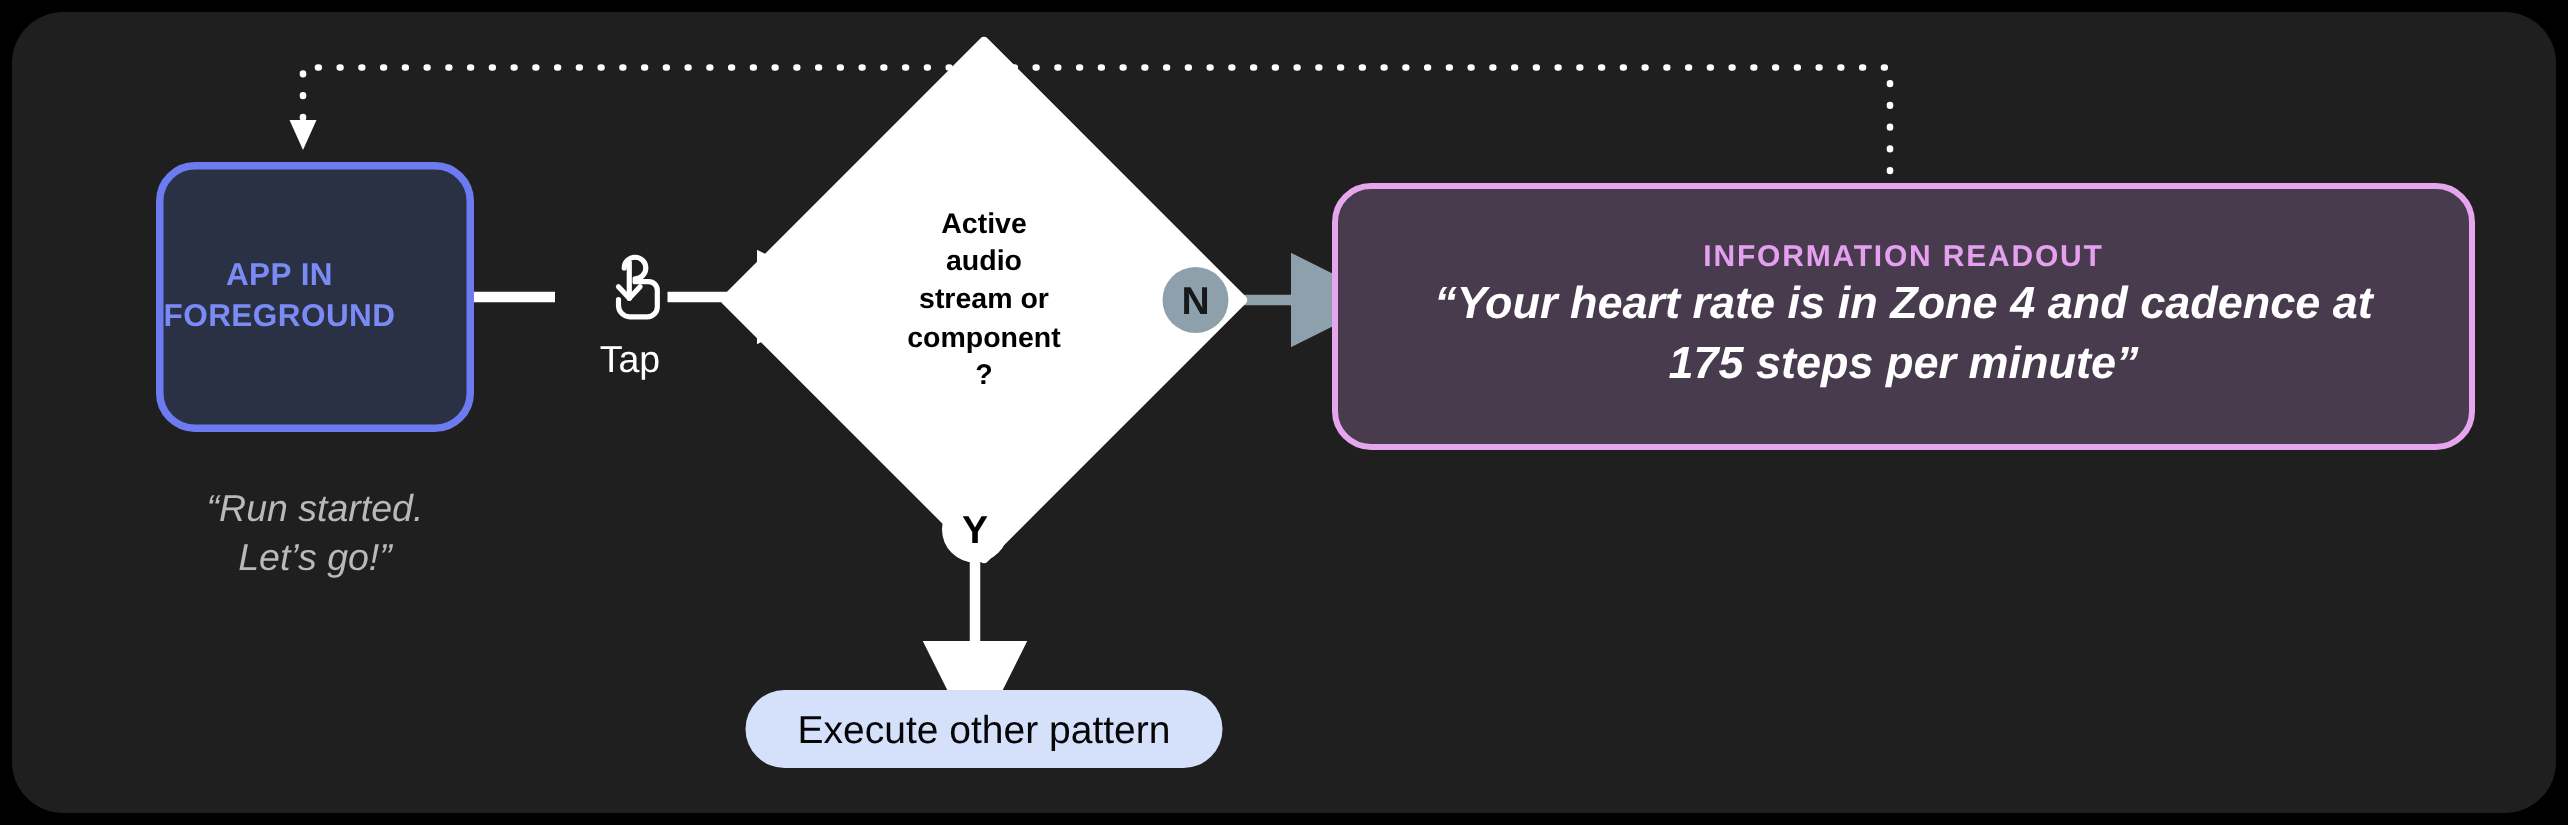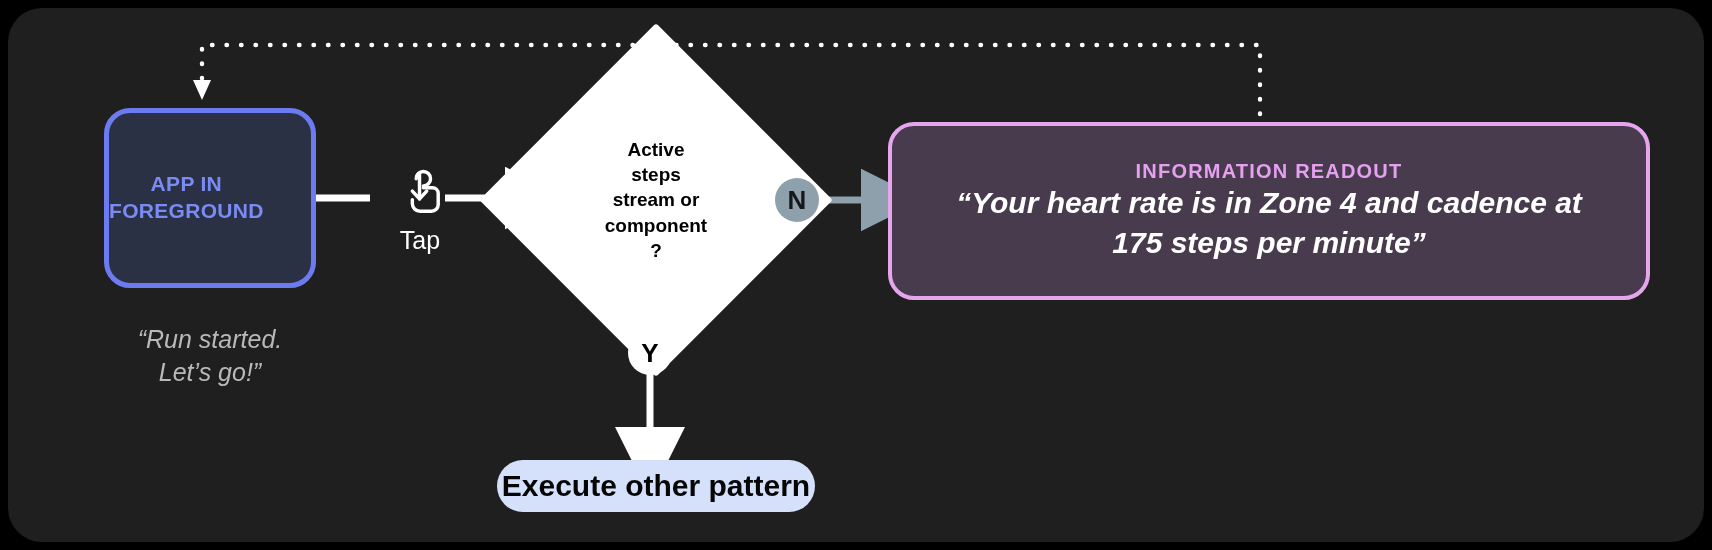--- a/index.html
+++ b/index.html
@@ -174,22 +174,22 @@
     width: 318px;
     height: 52px;
     background: #d5e1fb;
     border-radius: 26px;
     display: flex;
     align-items: center;
     justify-content: center;
   }
   #exec-pill .label {
     color: #060606;
-    font-size: 30px;
-    font-weight: bold;
+    font-size: 26px;
+    font-weight: normal;
     text-align: center;
   }
 
   
   #wires {
     position: absolute;
     left: 0; top: 0;
     width: 1696px;
     height: 534px;
     pointer-events: none;
@@ -247,21 +247,21 @@
         <path d="M23.5 32 L16 24"></path>
         <path d="M23.5 32 L31 24"></path>
         <path d="M27.5 20.5 L37 20.5 a6 6 0 0 1 6 6 L43 38 a7 7 0 0 1 -7 7 L24 45 a8 8 0 0 1 -8 -8 L16 33"></path>
       </svg>
       <div class="tap-label">Tap</div>
     </div>
 
     <div class="node" id="diamond-wrap">
       <div class="diamond-shape"></div>
       <div class="diamond-text">Active
-steps
+audio
 stream or
 component
 ?</div>
     </div>
 
     <div class="node badge" id="badge-n">N</div>
     <div class="node badge" id="badge-y">Y</div>
 
     <div class="node" id="readout">
       <div class="readout-title">INFORMATION READOUT</div>

